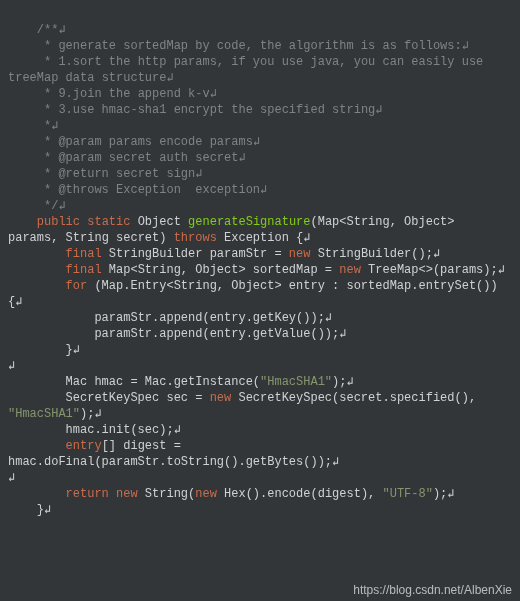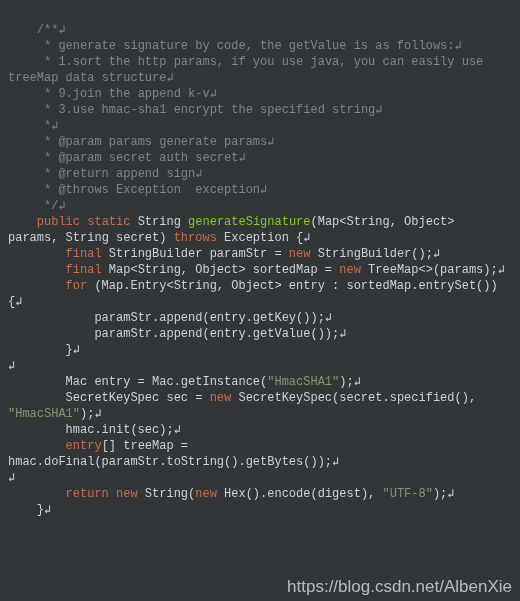--- a/index.html
+++ b/index.html
@@ -26,54 +26,54 @@
   .fn  { color: #84cc16; }
   .str { color: #85966e; }
   .u { text-decoration-color: #874343; text-decoration-thickness: 1px; }
   .ug { text-decoration-color: #5a7a3a; text-decoration-thickness: 1px; }
   .watermark {
     position: absolute;
     right: 8px;
     bottom: 4px;
     color: #d0d2d4;
     font-family: Arial, sans-serif;
-    font-size: 17px;
+    font-size: 12px;
     opacity: 0.85;
     pointer-events: none;
   }
 </style>
 </head>
 <body>
 
 <div class="code">
 <span class="cmt">    <span>/**↲</span></span>
-<span class="cmt">    <span> * generate signature by code, the getValue is as follows:↲</span></span>
+<span class="cmt">    <span> * generate sortedMap by code, the algorithm is as follows:↲</span></span>
 <span class="cmt">    <span> * 1.sort the http </span><span class="u">params</span><span>, if you use java, you can easily use </span></span>
 <span class="cmt"><span class="u">treeMap</span><span> data structure↲</span></span>
 <span class="cmt">    <span> * 9.join the </span><span class="u">append</span><span> k-v↲</span></span>
 <span class="cmt">    <span> * 3.use hmac-sha1 </span><span class="u">encrypt</span><span> the specified string↲</span></span>
 <span class="cmt">    <span> *↲</span></span>
-<span class="cmt">    <span> * @param </span><span class="u">params</span><span> generate </span><span class="u">params</span><span>↲</span></span>
+<span class="cmt">    <span> * @param </span><span class="u">params</span><span> encode </span><span class="u">params</span><span>↲</span></span>
 <span class="cmt">    <span> * @param secret </span><span class="u">auth</span><span> secret↲</span></span>
-<span class="cmt">    <span> * @return append sign↲</span></span>
+<span class="cmt">    <span> * @return secret sign↲</span></span>
 <span class="cmt">    <span> * @throws </span><span class="ug">Exception  exception</span><span>↲</span></span>
 <span class="cmt">    <span> */↲</span></span>
-<span>    <span class="kw">public</span> <span class="kw">static</span> <span class="typ">String</span> <span class="fn u">generateSignature</span><span class="typ">(Map&lt;String, Object&gt; </span></span>
+<span>    <span class="kw">public</span> <span class="kw">static</span> <span class="typ">Object</span> <span class="fn u">generateSignature</span><span class="typ">(Map&lt;String, Object&gt; </span></span>
 <span><span class="typ u">params</span><span class="typ">, String secret) </span><span class="kw">throws</span><span class="typ"> Exception {↲</span></span>
 <span>        <span class="kw">final</span><span class="typ"> StringBuilder paramStr = </span><span class="kw">new</span><span class="typ"> StringBuilder();↲</span></span>
 <span>        <span class="kw">final</span><span class="typ"> Map&lt;String, Object&gt; sortedMap = </span><span class="kw">new</span><span class="typ"> TreeMap&lt;&gt;(params);↲</span></span>
 <span>        <span class="kw">for</span><span class="typ"> (Map.Entry&lt;String, Object&gt; entry : sortedMap.entrySet()) {↲</span></span>
 <span>            <span class="typ u">paramStr.append(entry.getKey());↲</span></span>
 <span>            <span class="typ u">paramStr.append(entry.getValue());↲</span></span>
 <span>        <span class="typ">}↲</span></span>
 <span><span class="typ">↲</span></span>
-<span>        <span class="typ">Mac entry = Mac.getInstance(</span><span class="str">"HmacSHA1"</span><span class="typ">);↲</span></span>
+<span>        <span class="typ">Mac hmac = Mac.getInstance(</span><span class="str">"HmacSHA1"</span><span class="typ">);↲</span></span>
 <span>        <span class="typ">SecretKeySpec sec = </span><span class="kw">new</span><span class="typ"> SecretKeySpec(secret.specified(), </span></span>
 <span><span class="str">"HmacSHA1"</span><span class="typ">);↲</span></span>
 <span>        <span class="typ u">hmac.init(sec);↲</span></span>
-<span>        <span class="kw">entry</span><span class="typ">[] treeMap = </span></span>
+<span>        <span class="kw">entry</span><span class="typ">[] digest = </span></span>
 <span><span class="typ u">hmac.doFinal(paramStr.toString().getBytes());↲</span></span>
 <span><span class="typ">↲</span></span>
 <span>        <span class="kw">return</span> <span class="kw">new</span><span class="typ"> String(</span><span class="kw">new</span><span class="typ"> Hex().encode(digest), </span><span class="str">"UTF-8"</span><span class="typ">);↲</span></span>
 <span>    <span class="typ">}↲</span></span>
 </div>
 
 <div class="watermark">https://blog.csdn.net/AlbenXie</div>
 
 </body></html>

